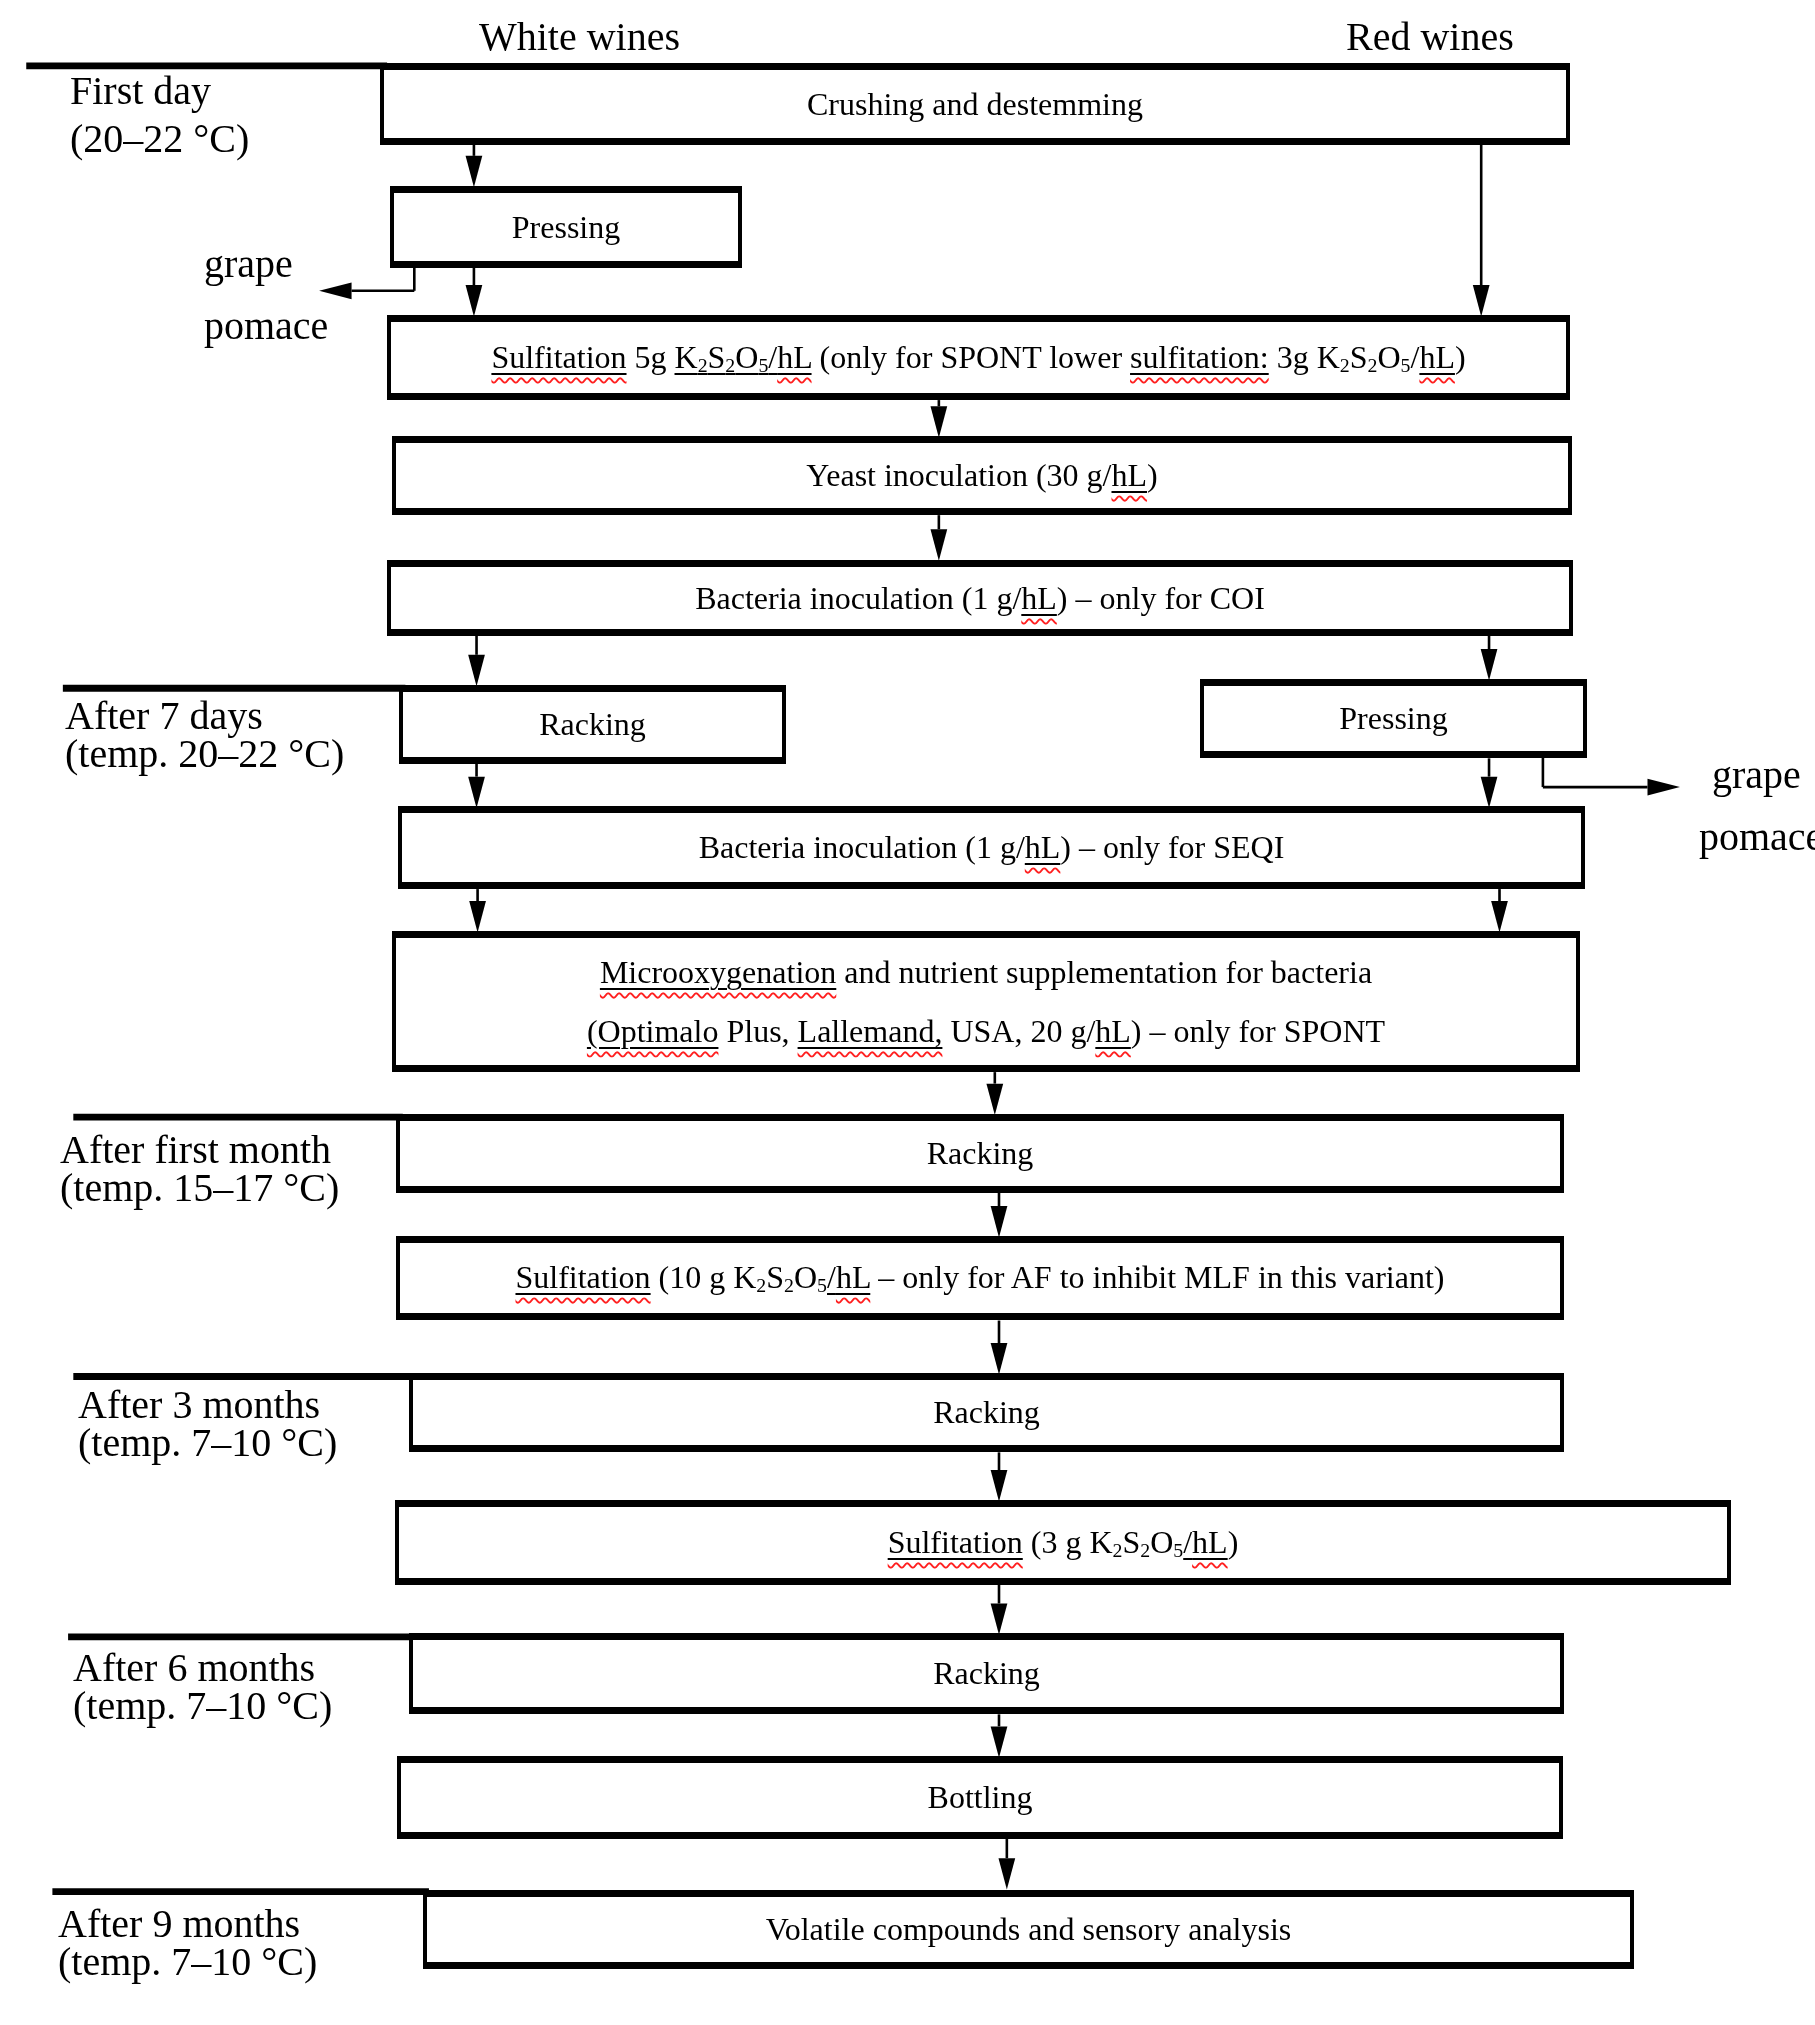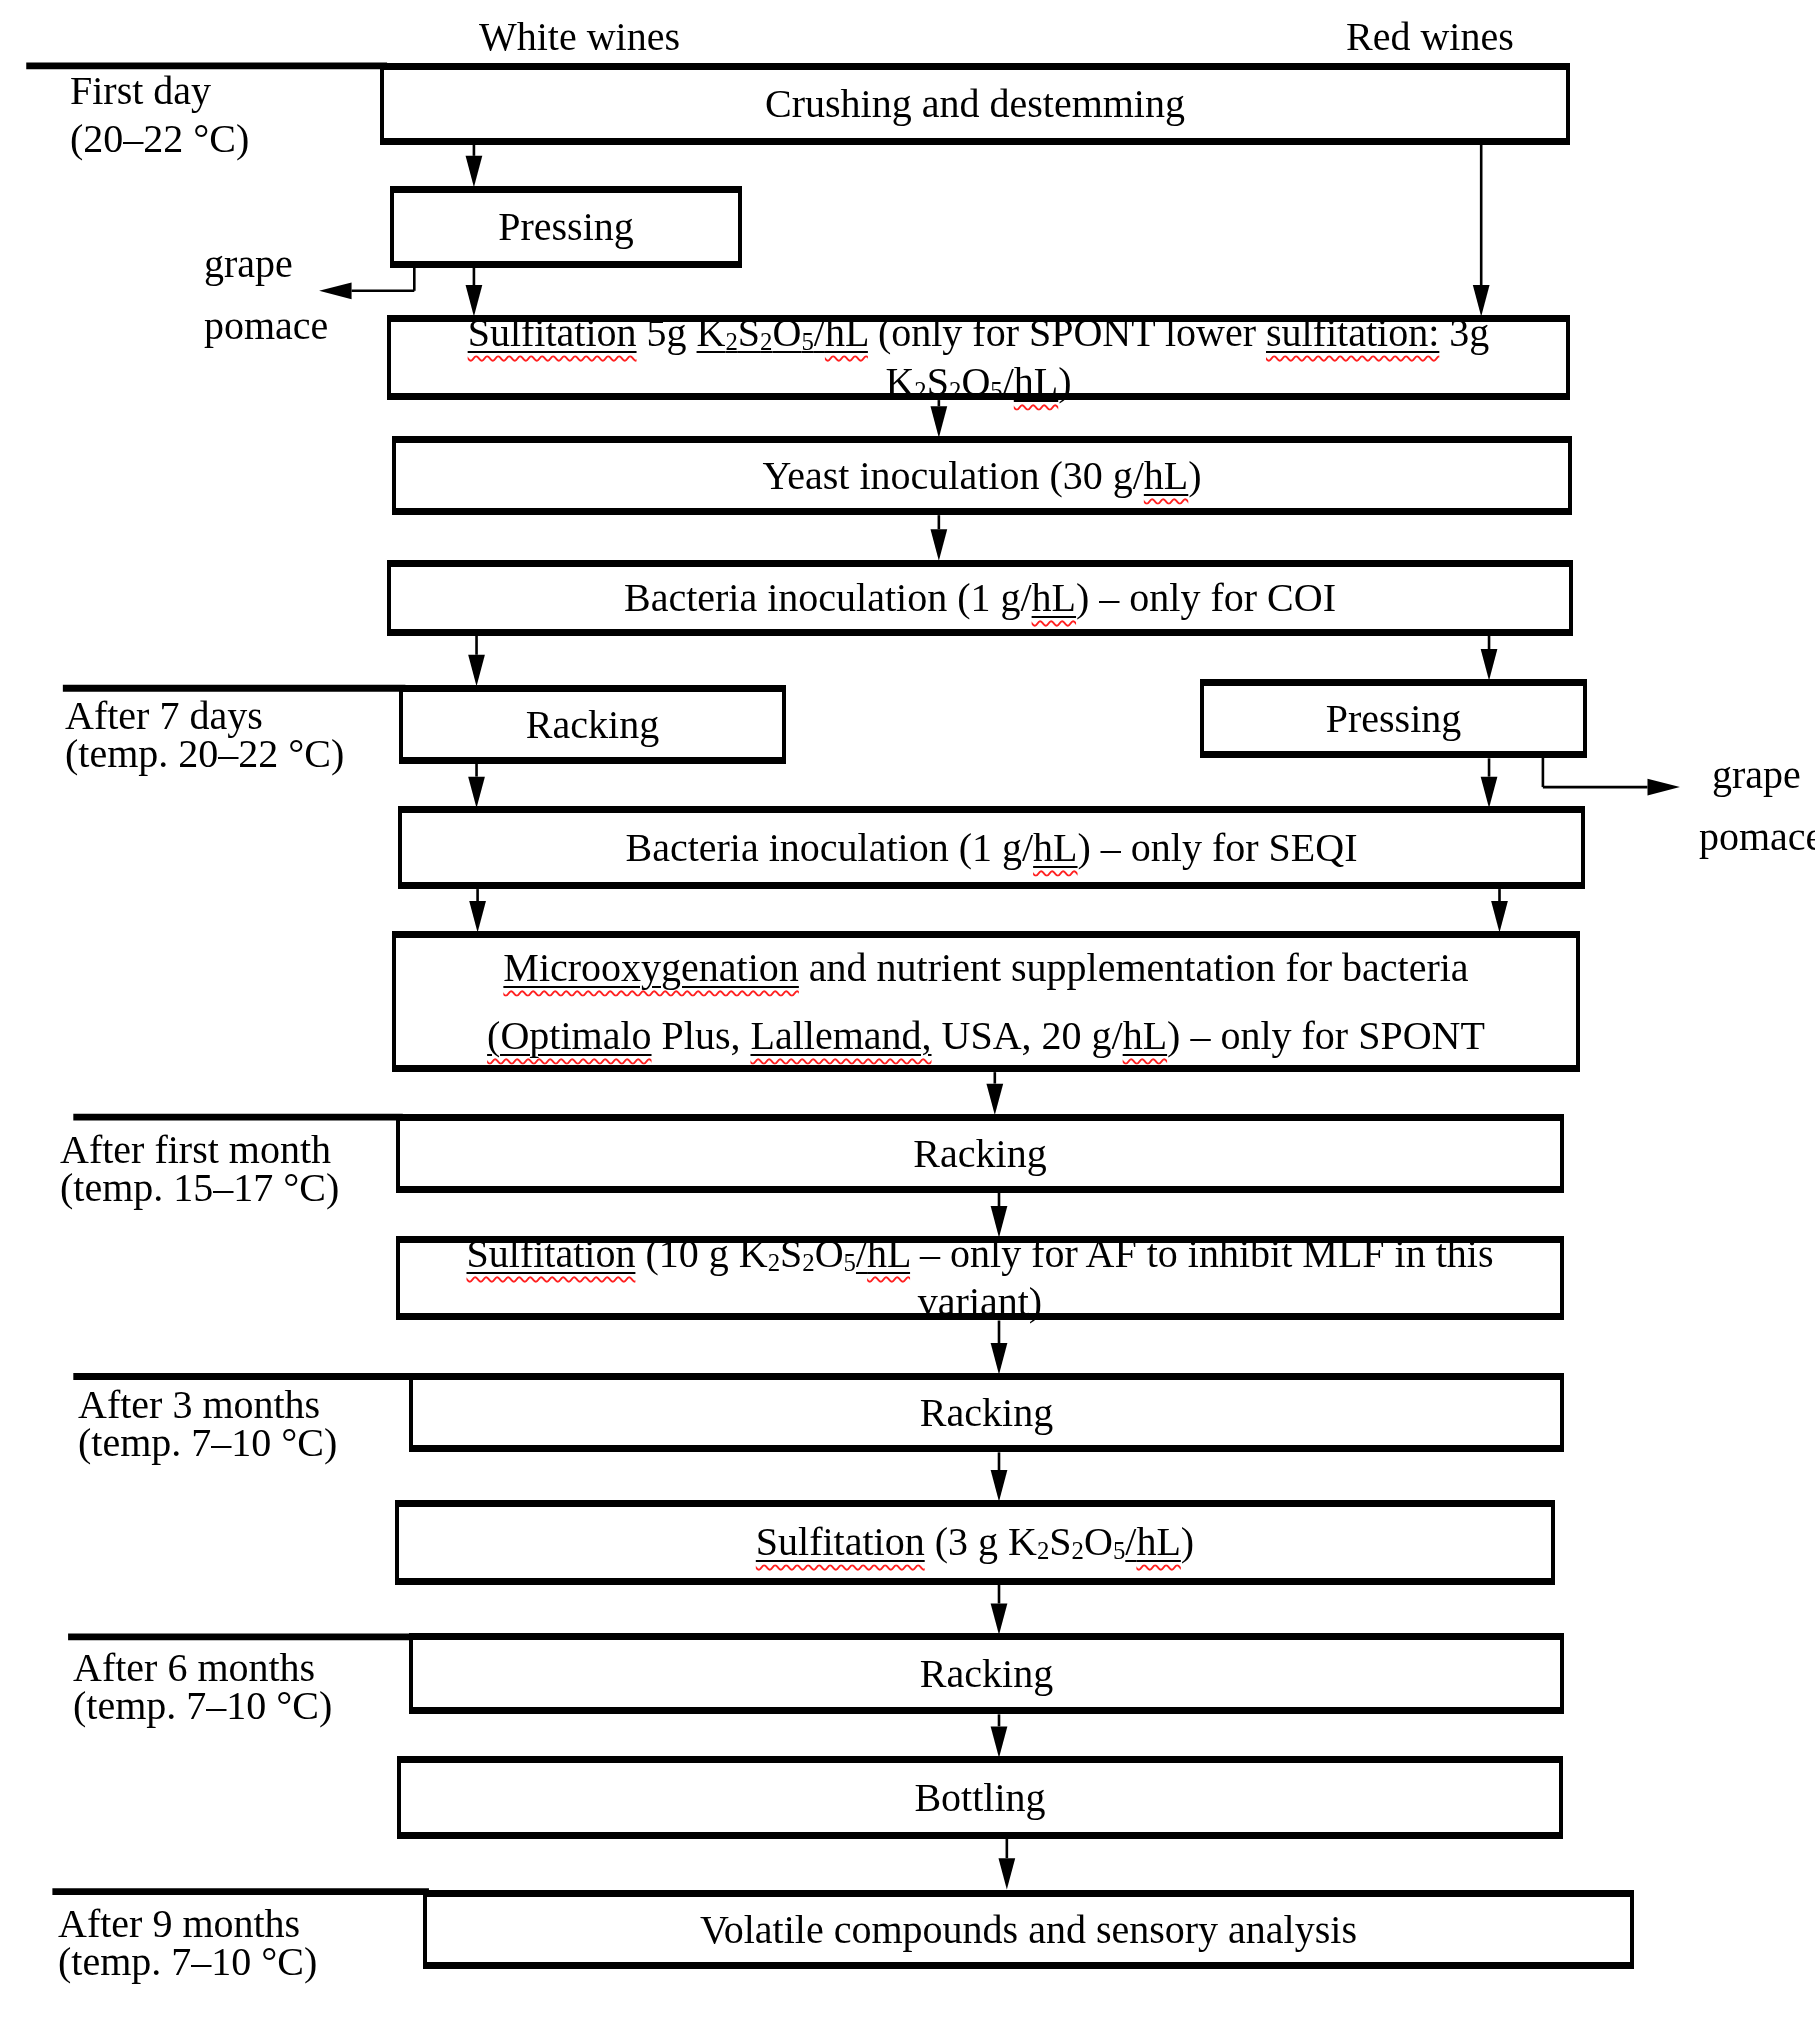--- a/index.html
+++ b/index.html
@@ -9,21 +9,21 @@
   }
   svg.connectors{position:absolute;left:0;top:0;width:1816px;height:2025px;}
   svg line{stroke:var(--ink,#000);}
   svg polygon{fill:var(--ink,#000);}
   .sep{stroke-width:13px;}
   .conn{stroke-width:5px;}
   .box{
     position:absolute;box-sizing:border-box;background:#fff;
     border:4.2px solid var(--ink,#000);border-top-width:7.3px;border-bottom-width:7.3px;
     display:flex;align-items:center;justify-content:center;
-    text-align:center;font-size:40px;line-height:1.2;
+    text-align:center;font-size:32px;line-height:1.2;
   }
   .box.col{flex-direction:column;gap:20px;}
   .bt{display:block;padding:0 10.5px;}
   .lbl{position:absolute;font-size:40px;line-height:38px;white-space:nowrap;}
   .tl .l2{}
   .tl.tight .l2{margin-top:10px;}
   .sub{font-size:0.62em;vertical-align:-0.18em;}
   .u{text-decoration:underline solid var(--ink,#000) 2.1px;text-underline-offset:4.7px;}
   .sq{text-decoration:underline wavy var(--squiggle,#ff2020) 2.1px;text-underline-offset:9px;}
 </style>
@@ -170,21 +170,21 @@
   </div>
   <div class="box" style="left:396px;top:1114px;width:1168px;height:79px">
     <span class="bt">Racking</span>
   </div>
   <div class="box" style="left:396px;top:1236px;width:1168px;height:84px">
     <span class="bt"><span class="sq"><span class="u">Sulfitation</span></span> (10 g K<span class="sub">2</span>S<span class="sub">2</span>O<span class="sub">5</span><span class="u">/</span><span class="sq"><span class="u">hL</span></span> – only for AF to inhibit MLF in this variant)</span>
   </div>
   <div class="box" style="left:409px;top:1373px;width:1155px;height:79px">
     <span class="bt">Racking</span>
   </div>
-  <div class="box" style="left:395px;top:1500px;width:1160px;height:85px">
+  <div class="box" style="left:395px;top:1500px;width:1336px;height:85px">
     <span class="bt"><span class="sq"><span class="u">Sulfitation</span></span> (3 g K<span class="sub">2</span>S<span class="sub">2</span>O<span class="sub">5</span><span class="u">/</span><span class="sq"><span class="u">hL</span></span>)</span>
   </div>
   <div class="box" style="left:409px;top:1633px;width:1155px;height:81px">
     <span class="bt">Racking</span>
   </div>
   <div class="box" style="left:397px;top:1756px;width:1166px;height:83px">
     <span class="bt">Bottling</span>
   </div>
   <div class="box" style="left:423px;top:1890px;width:1211px;height:79px">
     <span class="bt">Volatile compounds and sensory analysis</span>

